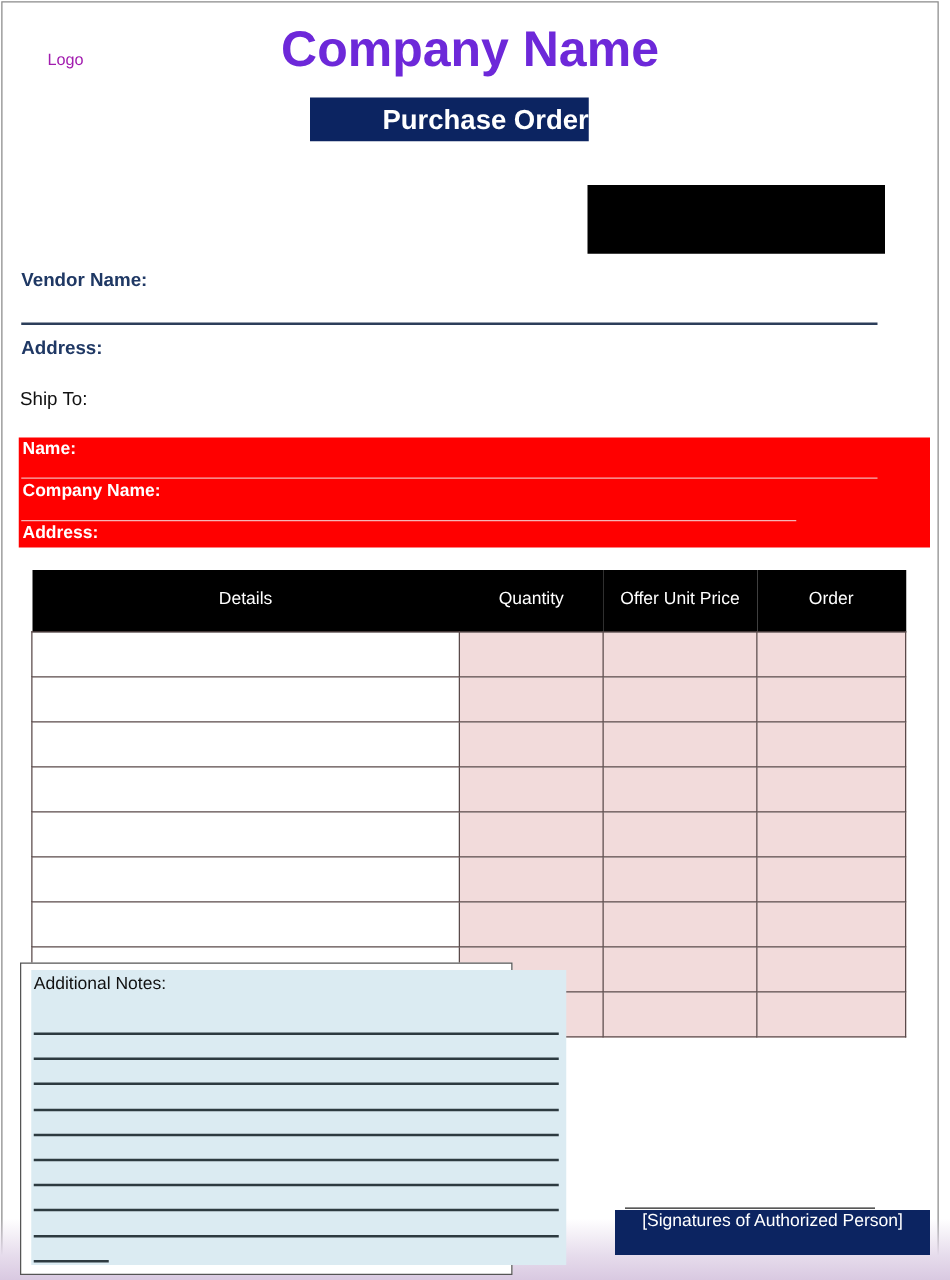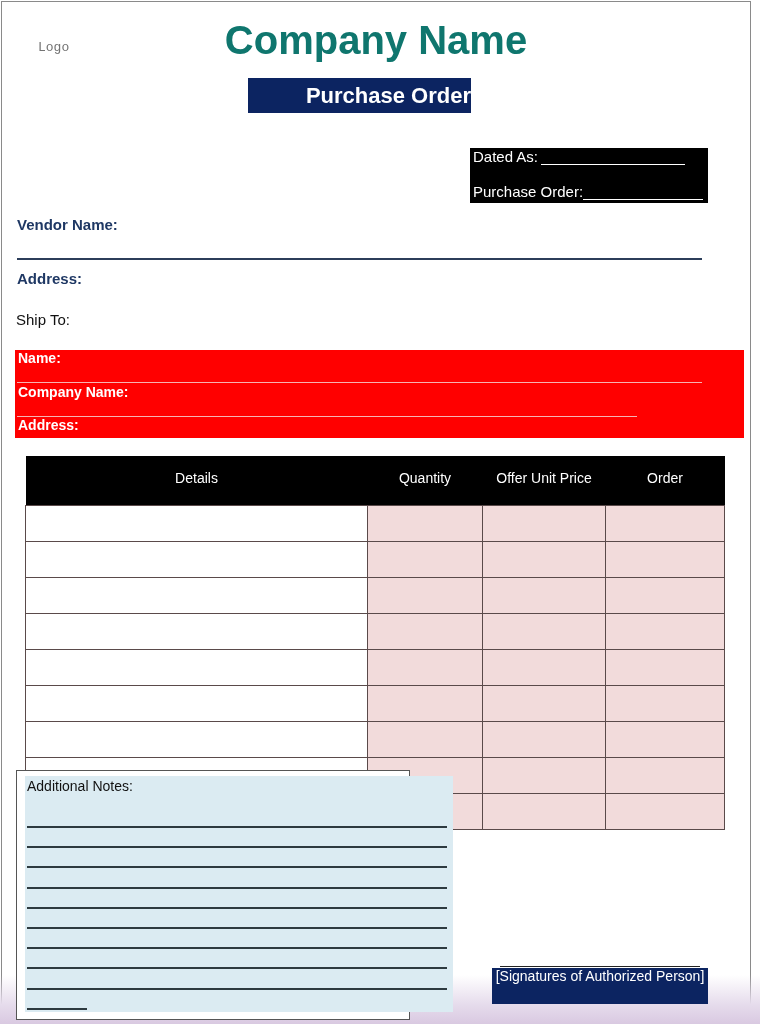--- a/index.html
+++ b/index.html
@@ -9,24 +9,24 @@
     font-family: "Liberation Sans", sans-serif;
   }
   .page-border {
     position: absolute; left: 1px; top: 1px; width: 750px; height: 1030px;
     border: 1px solid #8a8a8a; box-sizing: border-box;
   }
   .bottom-fade {
     position: absolute; left: 0; top: 975px; width: 760px; height: 49px;
     background: linear-gradient(to bottom, rgba(255,255,255,0) 0%, #e6dcec 60%, #d9c9e1 100%);
   }
-  .logo { position: absolute; left: 38px; top: 40px; font-size: 14px; color: #737373; font-family: Liberation Mono, monospace; font-size: 13px; }
+  .logo { position: absolute; left: 38px; top: 40px; font-size: 14px; color: #a21caf; font-family: Liberation Sans, sans-serif; font-size: 13px; }
   .company-name {
     position: absolute; left: 0; width: 752px; top: 18px; text-align: center;
-    font-size: 40px; font-weight: bold; color: #0f766e;
+    font-size: 40px; font-weight: bold; color: #6d28d9;
   }
   .po-title {
     position: absolute; left: 248px; top: 78px; width: 223px; height: 35px;
     background: #0c2461; color: #fff; font-weight: bold; font-size: 22px;
     text-align: right; line-height: 35px;
   }
   .meta-box {
     position: absolute; left: 470px; top: 148px; width: 238px; height: 55px;
     background: #000; color: #fff; font-size: 15px;
   }
@@ -58,43 +58,35 @@
     border: 1px solid #555; box-sizing: border-box; background: #fff;
   }
   .notes-inner {
     position: absolute; left: 8px; top: 5px; width: 428px; height: 236px;
     background: #dbebf2;
   }
   .notes-label { position: absolute; left: 2px; top: 2px; font-size: 14px; color: #111; }
   .note-line { position: absolute; left: 2px; width: 420px; height: 2px; background: #2d3a40; }
   .sig-line { position: absolute; left: 500px; top: 966px; width: 200px; height: 1px; background: #222; }
   .sig-box {
-    position: absolute; left: 492px; top: 968px; width: 216px; height: 36px;
+    position: absolute; left: 492px; top: 968px; width: 252px; height: 36px;
     background: #0c2461; color: #fff; font-size: 14px; text-align: center; line-height: 17px;
   }
 </style>
 </head>
 <body>
 
 <div class="page-border"></div>
 <div class="bottom-fade"></div>
 
 <div class="logo">Logo</div>
 <div class="company-name">Company Name</div>
 <div class="po-title">Purchase Order</div>
 
 <div class="meta-box">
-  <div class="meta-row" style="top:0px;">
-    <span>Dated As:</span>
-    <span class="line" style="width:144px;"></span>
-  </div>
-  <div class="meta-row" style="top:35px;">
-    <span>Purchase Order:</span>
-    <span class="line" style="width:120px;margin-left:0;"></span>
-  </div>
 </div>
 
 <div class="vendor-label">Vendor Name:</div>
 <div class="vendor-line"></div>
 <div class="address-label">Address:</div>
 <div class="shipto-label">Ship To:</div>
 
 <div class="ship-box">
   <div class="ship-field" style="top:0px;">Name:</div>
   <div class="ship-line" style="top:32px;width:685px;"></div>

